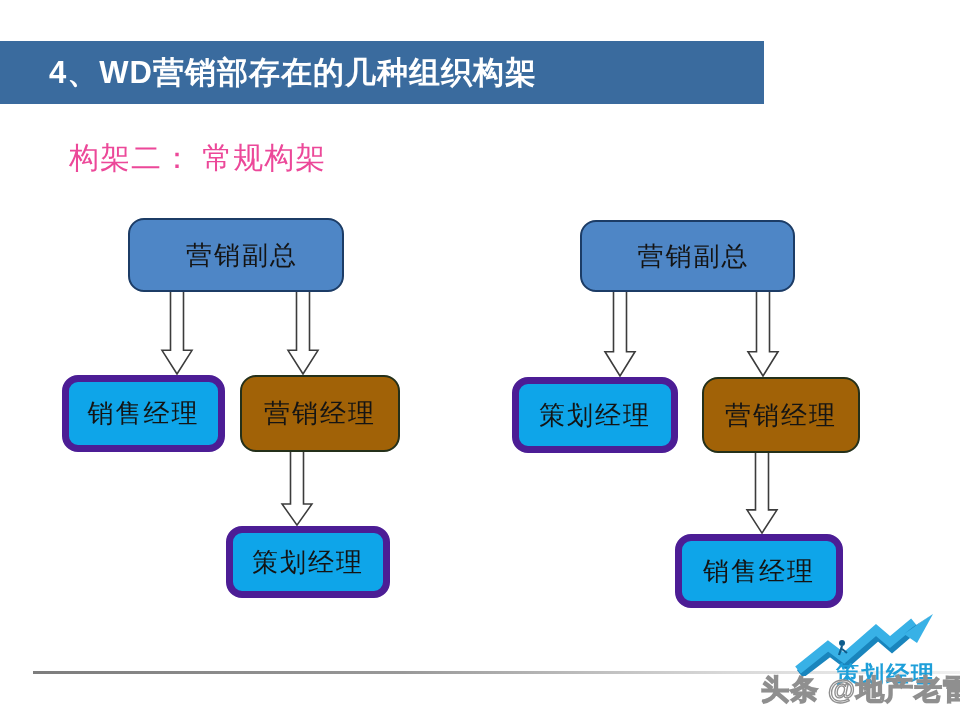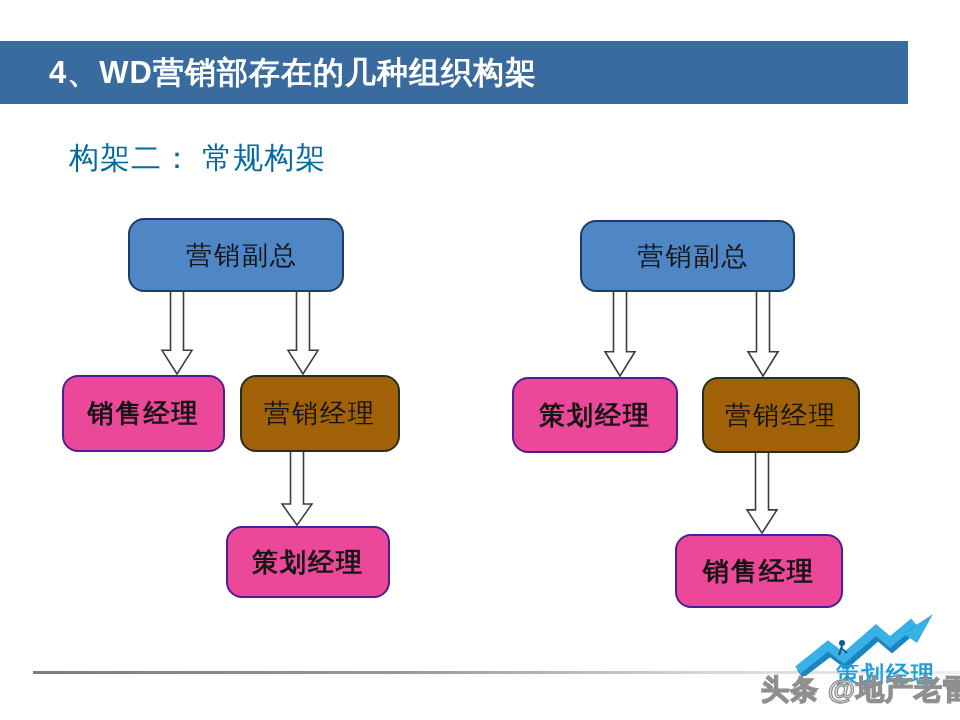--- a/index.html
+++ b/index.html
@@ -2,39 +2,39 @@
 <html><head>
 <meta charset="utf-8">
 <style>
   html,body{margin:0;padding:0;background:#ffffff;}
   #slide{
     position:relative;width:960px;height:720px;background:#ffffff;overflow:hidden;
     font-family:"Liberation Sans","DejaVu Sans",sans-serif;color:#111;
   }
   
   .title-bar{
-    position:absolute;left:0;top:41px;width:908px;height:63px;
+    position:absolute;left:0;top:41px;width:764px;height:63px;
     background:#3a6b9e;display:flex;align-items:center;
   }
   .title-bar .title{
     margin-left:49px;color:#ffffff;font-size:31px;font-weight:bold;letter-spacing:1px;
   }
   
   .section-label{
-    position:absolute;top:138px;font-size:30px;color:#0369a1;letter-spacing:1px;text-align:right;
+    position:absolute;top:138px;font-size:30px;color:#ec4899;letter-spacing:1px;text-align:right;
   }
   .section-label.left{left:69px;}
   .section-label.right{left:456px;}
   
   .obox{
     position:absolute;border-radius:16px;display:flex;align-items:center;justify-content:center;
     font-size:26px;letter-spacing:2px;color:#141414;box-sizing:border-box;
   }
   .obox.blue {background:#4e86c6;border:2px solid #1c3c66;padding-left:12px;}
-  .obox.peach{background:#ec4899;border:2px solid #4c1d95;font-weight:bold;}
+  .obox.peach{background:#0ea5e9;border:7px solid #4c1d95;}
   .obox.green{background:#a16207;border:2px solid #24301a;}
   
   .c1-root {left:128px;top:218px;width:216px;height:74px;}
   .c1-l2a  {left:62px; top:375px;width:163px;height:77px;}
   .c1-l2b  {left:240px;top:375px;width:160px;height:77px;}
   .c1-l3   {left:226px;top:526px;width:164px;height:72px;}
   
   .c2-root {left:580px;top:220px;width:215px;height:72px;}
   .c2-l2a  {left:512px;top:377px;width:166px;height:76px;}
   .c2-l2b  {left:702px;top:377px;width:158px;height:76px;}

